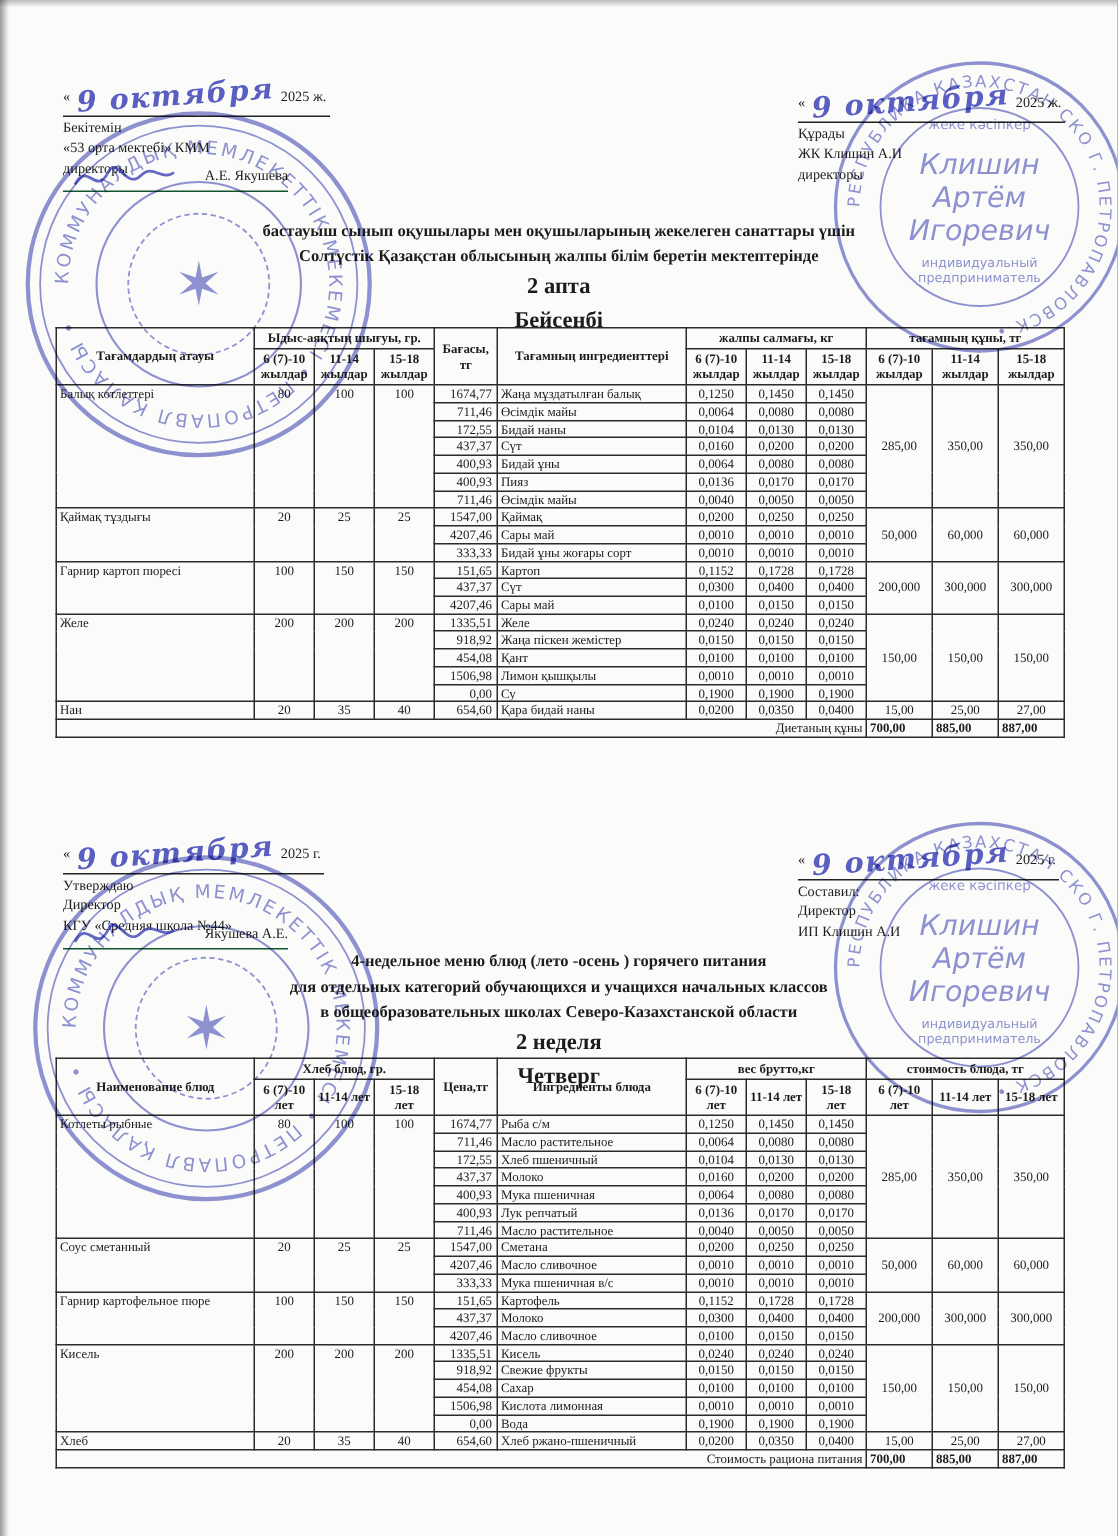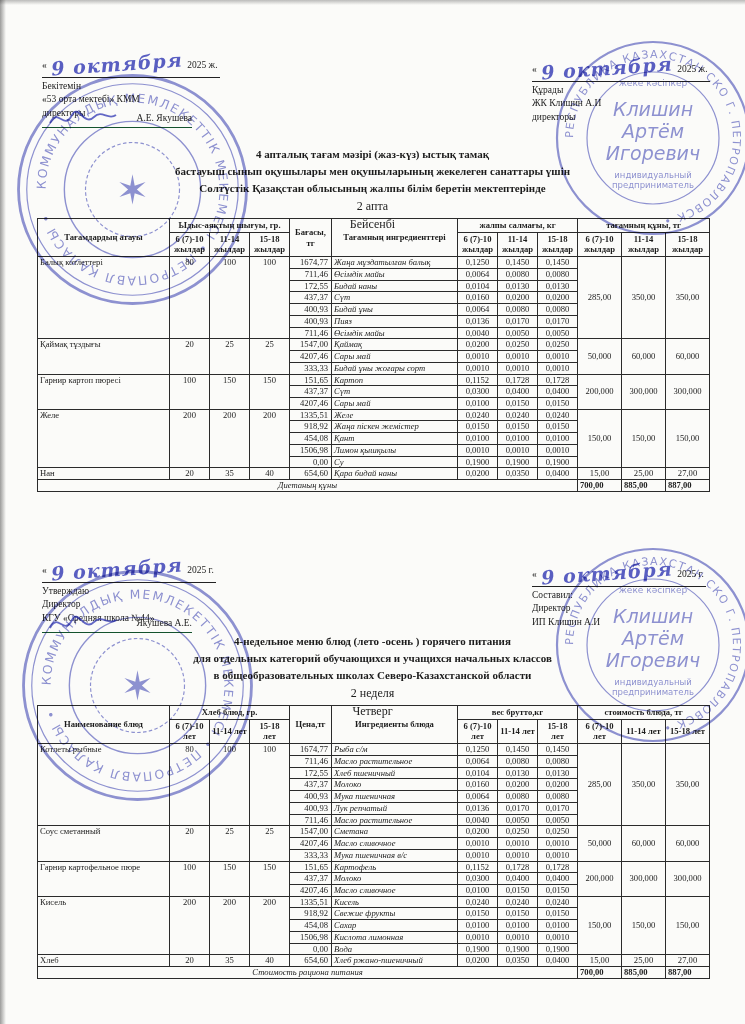--- a/index.html
+++ b/index.html
@@ -15,34 +15,34 @@
         padding:0 2px 1px 0;margin-bottom:2px;position:relative;}
   .handwriting{font-family:"DejaVu Serif",serif;font-style:italic;color:#3d43b8;
         font-size:19px;letter-spacing:1px;display:inline-block;transform:rotate(-4deg) translateY(3px);
         margin:0 2px;font-weight:bold;opacity:.85;}
   .sig-row{position:relative;margin-top:6px;border-bottom:1px solid #14532d;width:150px;}
   .sig-row .signer{position:absolute;right:0;bottom:1px;font-size:9.5px;}
   .sig-svg{position:absolute;left:6px;bottom:-4px;}
 
   .title-block{position:absolute;left:0;width:745px;text-align:center;z-index:2;}
   .title-line{font-weight:bold;font-size:11px;line-height:1.55;}
-  .week-line,.day-line{font-weight:normal;font-size:12px;line-height:1.5;}
+  .week-line,.day-line{font-weight:bold;font-size:15px;line-height:1.5;}
 
   table.doc-table{position:absolute;border-collapse:collapse;table-layout:fixed;width:672px;
         font-size:8.6px;background:transparent;z-index:2;font-family:"Liberation Serif",serif;}
   .doc-table th,.doc-table td{border:1px solid #2b2b2b;padding:0 2px;line-height:1.25;
         overflow:hidden;}
   .doc-table thead th{font-weight:bold;text-align:center;vertical-align:middle;padding:1px 2px;}
   .doc-table td.dish-name{text-align:left;vertical-align:top;}
   .doc-table td.portion{text-align:center;vertical-align:top;}
   .doc-table td.price{text-align:right;padding-right:3px;}
-  .doc-table td.ingredient{text-align:left;font-style:italic;}
+  .doc-table td.ingredient{text-align:left;}
   .doc-table td.weight{text-align:center;}
   .doc-table td.cost{text-align:center;vertical-align:middle;}
-  .doc-table td.footer-label{text-align:center;font-weight:normal;font-style:italic;}
+  .doc-table td.footer-label{text-align:right;font-weight:normal;}
   .doc-table td.total{text-align:left;font-weight:bold;}
 
   .stamp{position:absolute;z-index:4;opacity:.62;mix-blend-mode:multiply;pointer-events:none;}
   .stamp text{fill:#4a50bb;font-family:"DejaVu Sans",sans-serif;}
   .stamp .ring-text{letter-spacing:1.5px;}
 </style>
 </head>
 <body>
 
 <div class="page">
@@ -103,21 +103,20 @@
     </text>
     <text x="100" y="48" text-anchor="middle" font-size="9">жеке кәсіпкер</text>
     <text x="100" y="78" text-anchor="middle" font-size="19" font-style="italic">Клишин</text>
     <text x="100" y="100" text-anchor="middle" font-size="19" font-style="italic">Артём</text>
     <text x="100" y="122" text-anchor="middle" font-size="19" font-style="italic">Игоревич</text>
     <text x="100" y="140" text-anchor="middle" font-size="8.5">индивидуальный</text>
     <text x="100" y="150" text-anchor="middle" font-size="8.5">предприниматель</text>
   </svg>
 
   <div class="title-block" style="top:146px;">
-    <div class="title-line">4 апталық тағам мәзірі (жаз-күз) ыстық тамақ</div>
     <div class="title-line">бастауыш сынып оқушылары мен оқушыларының жекелеген санаттары үшін</div>
     <div class="title-line">Солтүстік Қазақстан облысының жалпы білім беретін мектептерінде</div>
     <div class="week-line">2 апта</div>
     <div class="day-line">Бейсенбі</div>
   </div>
 
   <table class="doc-table" style="left:37px;top:218px;">
     <colgroup>
       <col style="width:132px">
         <col style="width:40px">

